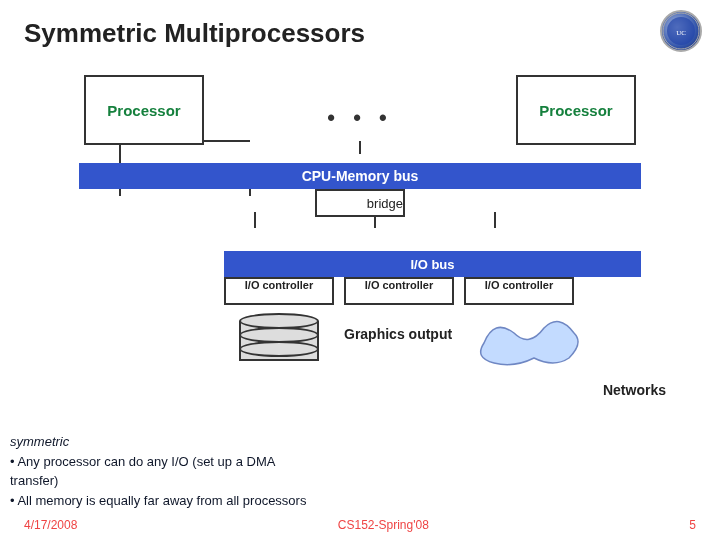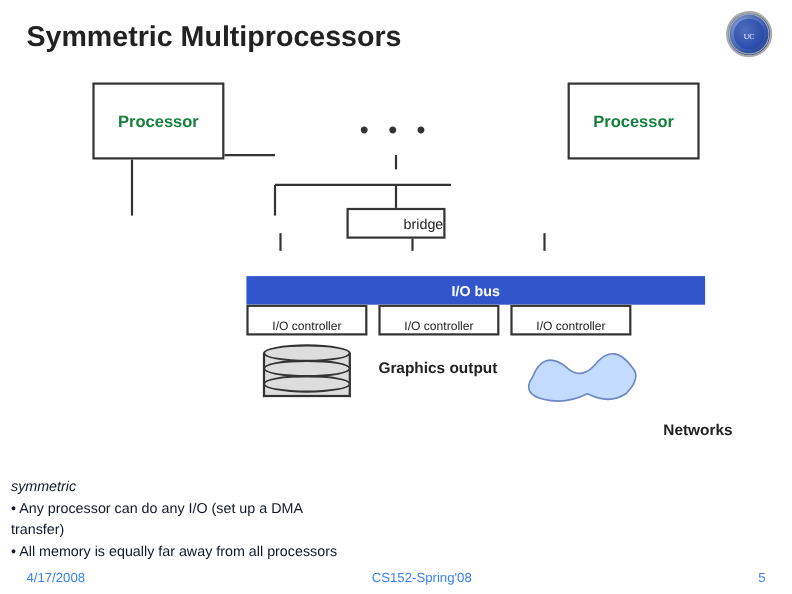--- a/index.html
+++ b/index.html
@@ -148,24 +148,25 @@
 
     
     .io-ctrl {
       position: absolute;
       top: 212px;
       border: 2px solid #333;
       background: #fff;
       width: 110px;
       height: 28px;
       display: flex;
-      align-items: flex-end;
+      align-items: flex-start;
       justify-content: center;
       font-size: 11px;
       color: #222;
+      font-weight: bold;
     }
     .io-ctrl1 { left: 200px; }
     .io-ctrl2 { left: 320px; }
     .io-ctrl3 { left: 440px; }
 
     
     .disk-stack {
       position: absolute;
       top: 248px;
       left: 210px;
@@ -247,21 +248,21 @@
     
     .footer {
       position: absolute;
       bottom: 8px;
       left: 24px;
       right: 24px;
       display: flex;
       justify-content: space-between;
       align-items: center;
       font-size: 12px;
-      color: #3b82f6;
+      color: #ef4444;
     }
 
     
     svg.connector {
       position: absolute;
       top: 0;
       left: 0;
       width: 720px;
       height: 540px;
       pointer-events: none;
@@ -312,20 +313,23 @@
     <div class="processor-box proc1">
       <span>Processor</span>
     </div>
 
     <div class="dots">• • •</div>
 
     <div class="processor-box proc2">
       <span>Processor</span>
     </div>
 
+    <div class="cpu-bus">
+      <span>CPU-Memory bus</span>
+    </div>
 
     <div class="bridge-box" style="top:124px;">
       <span>bridge</span>
     </div>
 
 
     <div class="io-bus">
       <span>I/O bus</span>
     </div>
 

